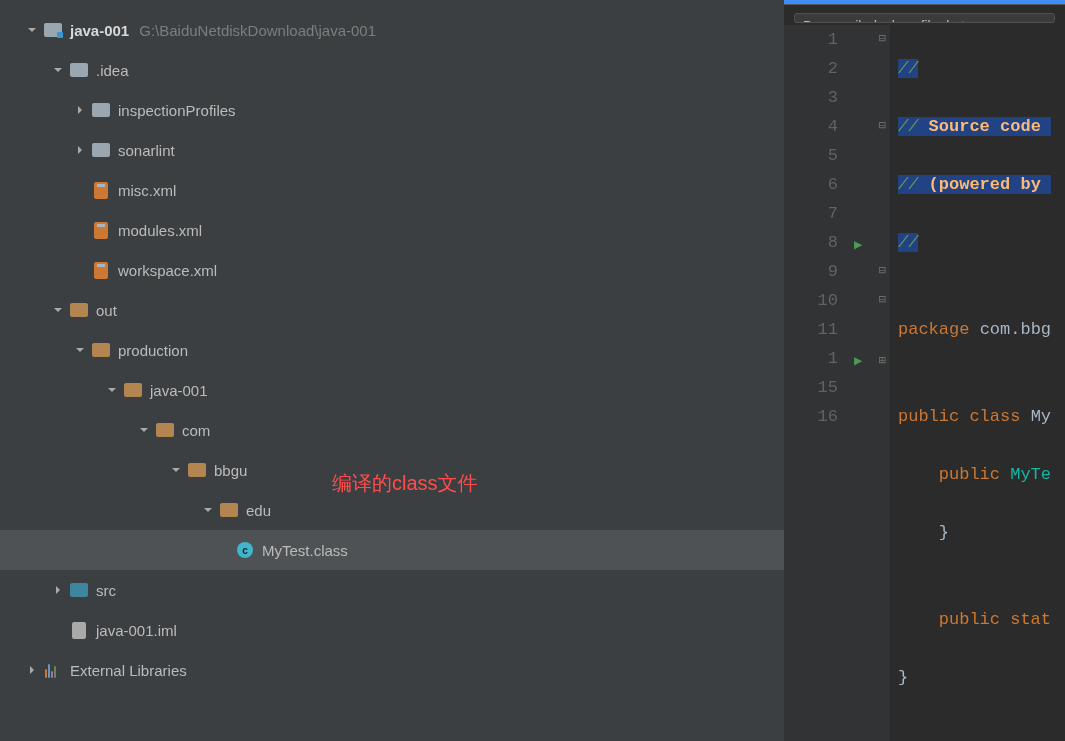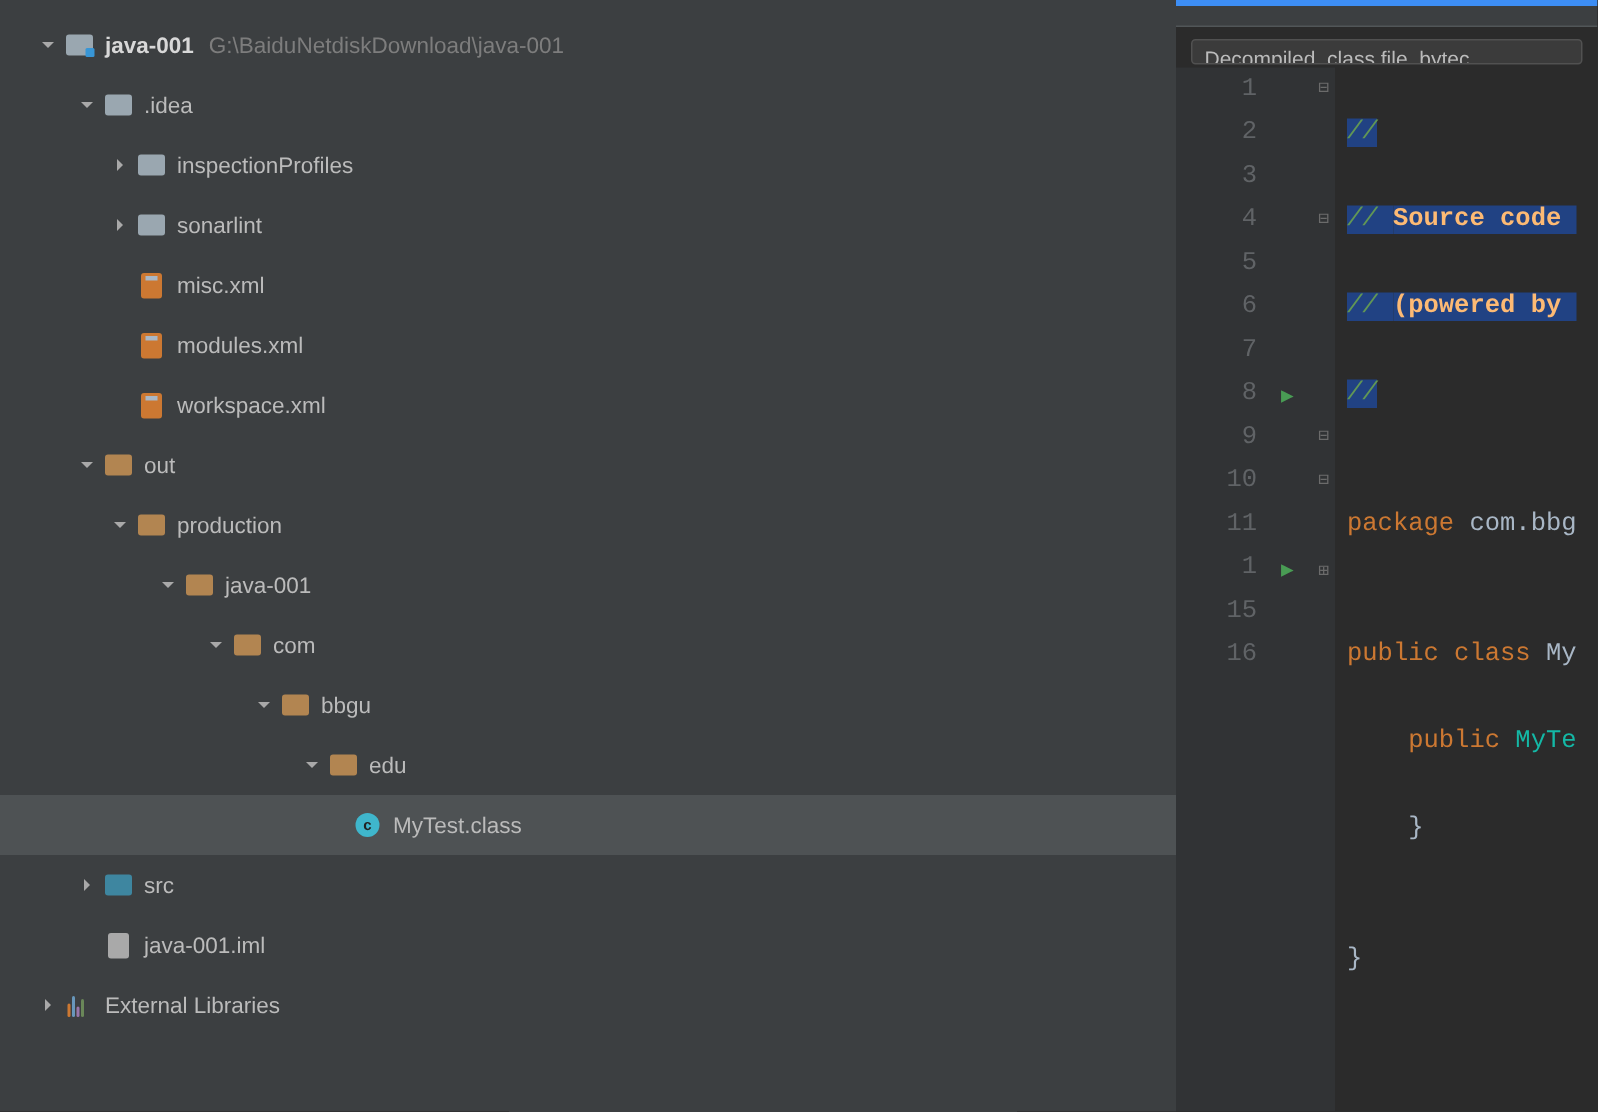--- a/index.html
+++ b/index.html
@@ -242,20 +242,21 @@
         <span class="lib-icon">
             <span class="b1"></span>
             <span class="b2"></span>
             <span class="b3"></span>
             <span class="b4"></span>
           </span>
       </span>
       <span class="label">External Libraries</span>
     </div>
 
+    <div class="annotation">编译的class文件</div>
   </div>
 
   <div class="editor-panel">
     <div class="tab-strip"></div>
     <div class="banner">Decompiled .class file, bytec</div>
 
     <div class="code-area">
       <div class="gutter-nums">
         <div>1</div>
           <div>2</div>
@@ -286,18 +287,19 @@
 <div><span class="c-green hl">// </span><span class="c-bgreen hl">Source code </span></div>
 <div><span class="c-green hl">// </span><span class="c-bgreen hl">(powered by </span></div>
 <div><span class="c-green hl">//</span></div>
 <div></div>
 <div><span class="c-key">package </span><span class="c-id">com.bbg</span></div>
 <div></div>
 <div><span class="c-key">public class </span><span class="c-id">My</span></div>
 <div><span class="c-key">    public </span><span class="c-cls">MyTe</span></div>
 <div class="c-id">    }</div>
 <div></div>
+<div><span class="c-key">    public </span><span class="c-key">stat</span></div>
 <div class="c-id">}</div>
 <div></div>
       </div>
     </div>
   </div>
 </div>
 
 </body></html>

